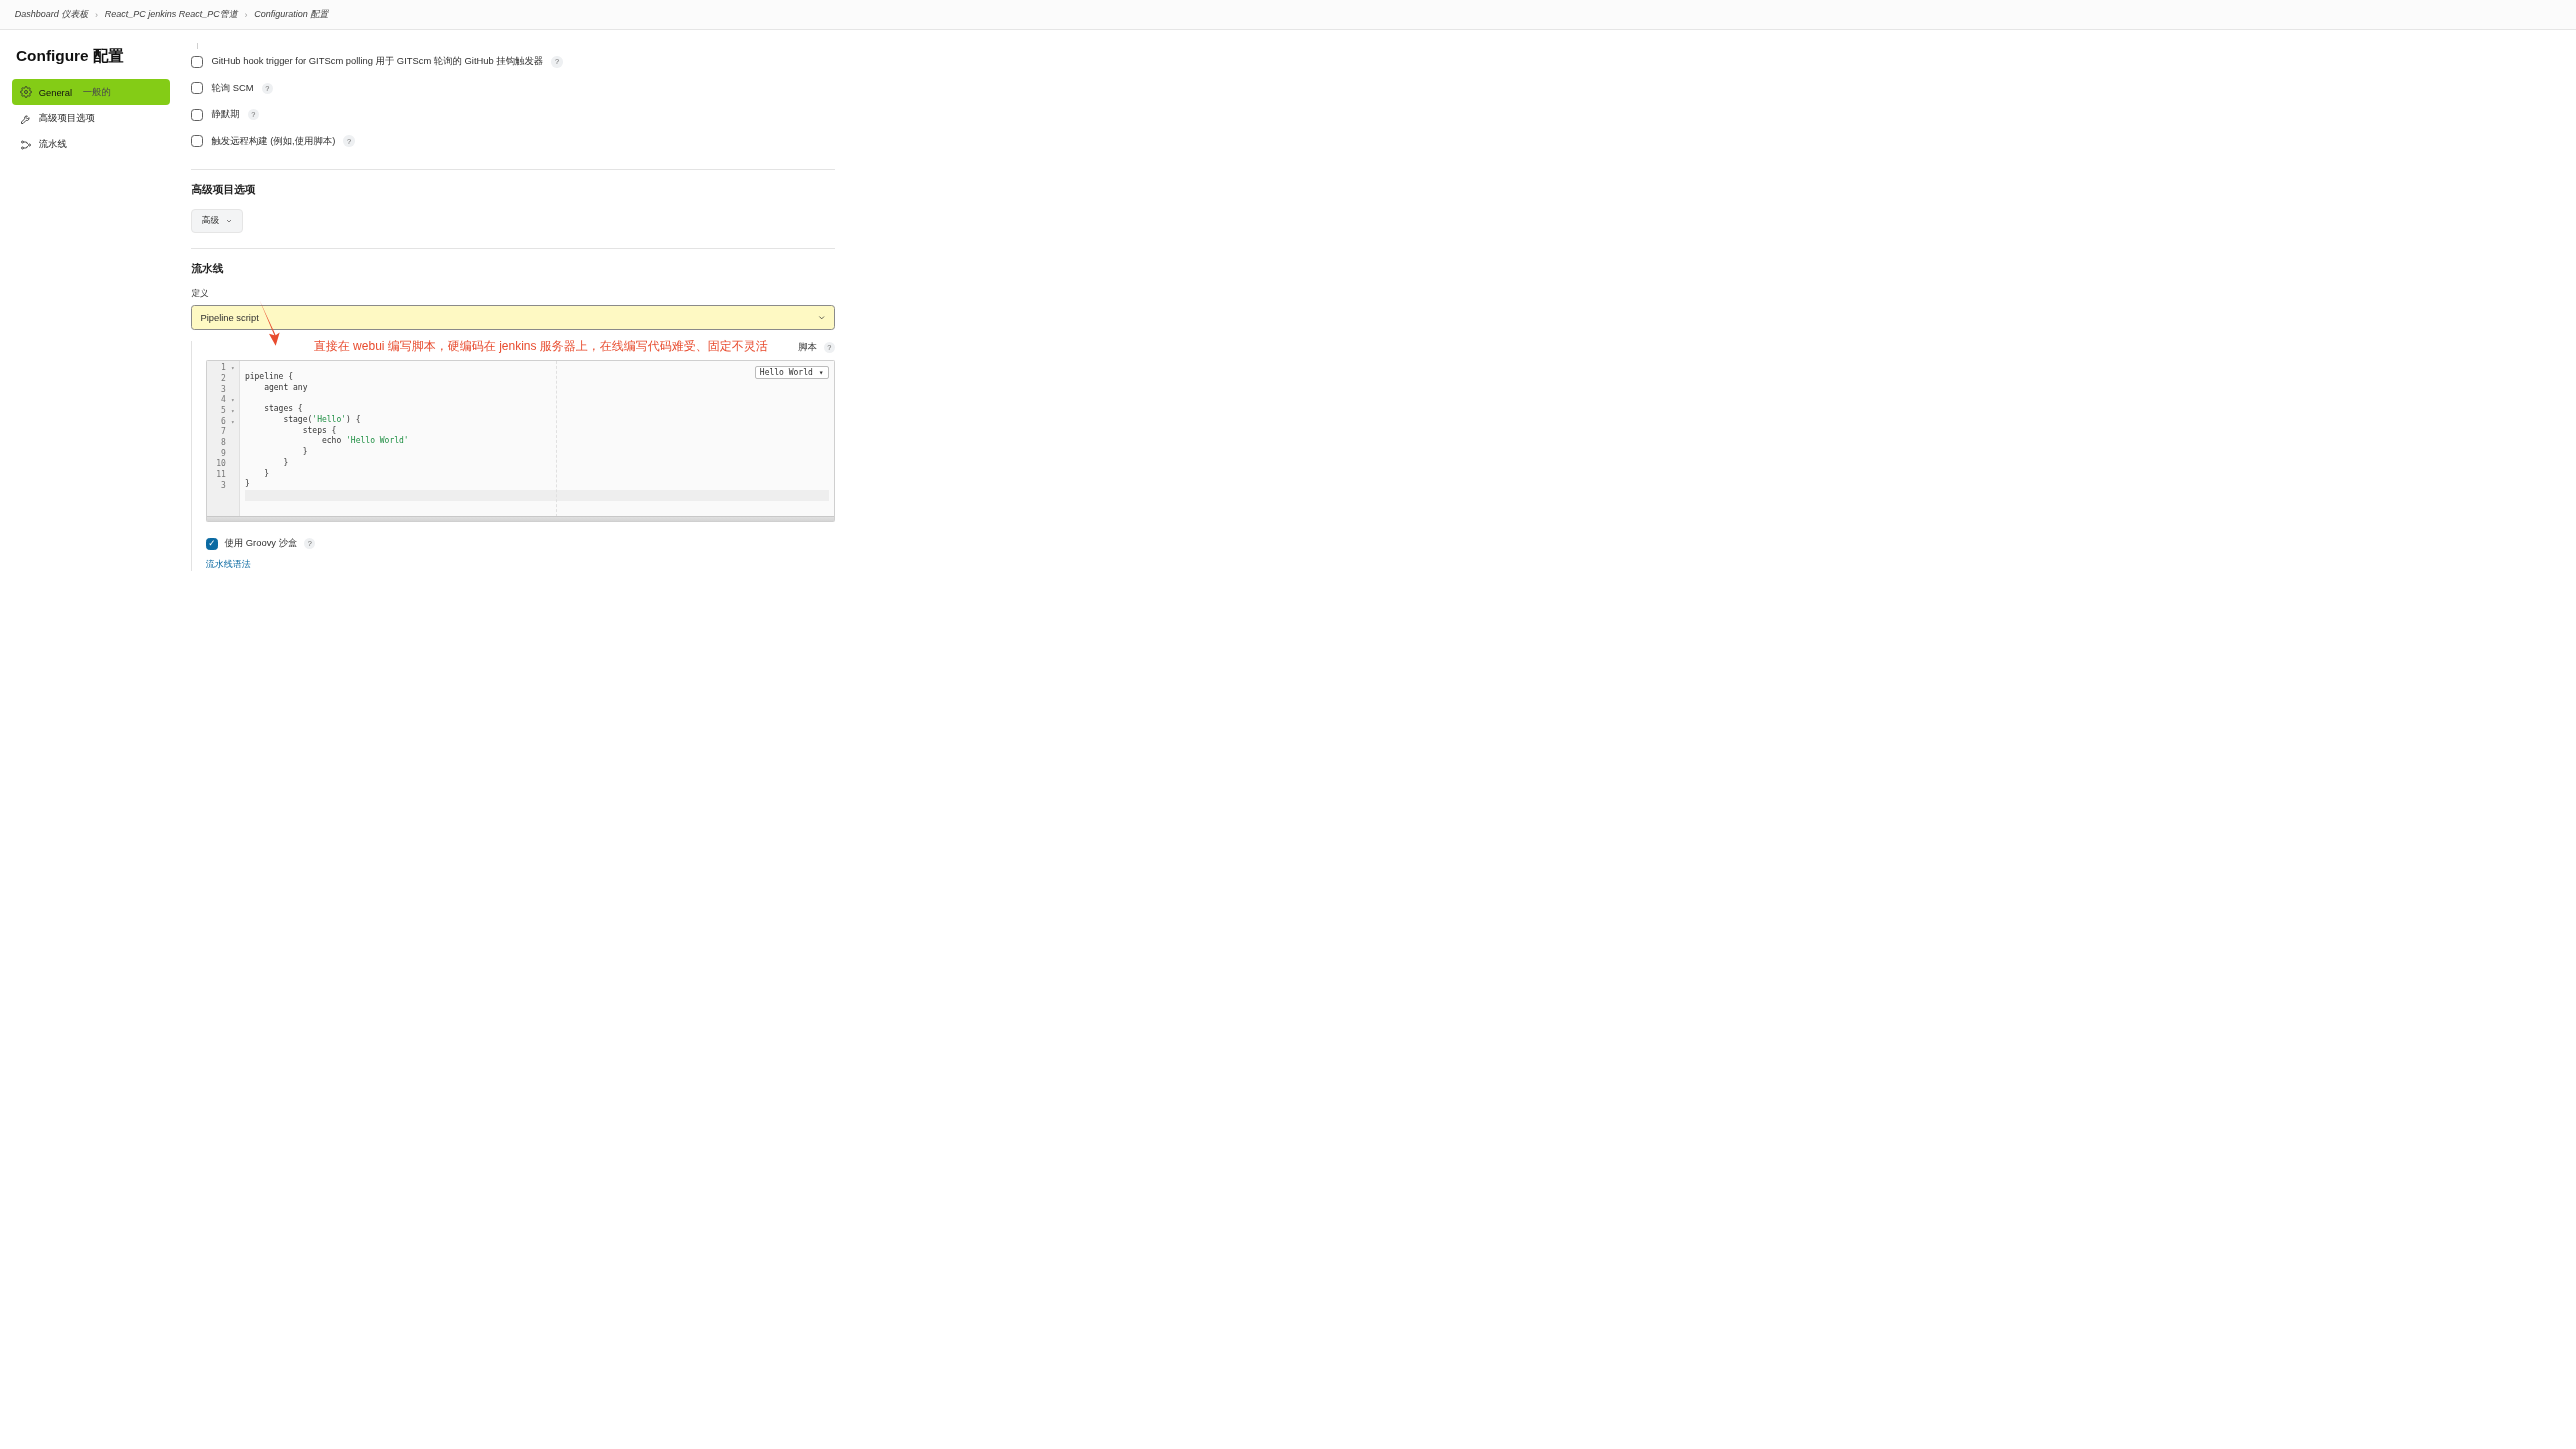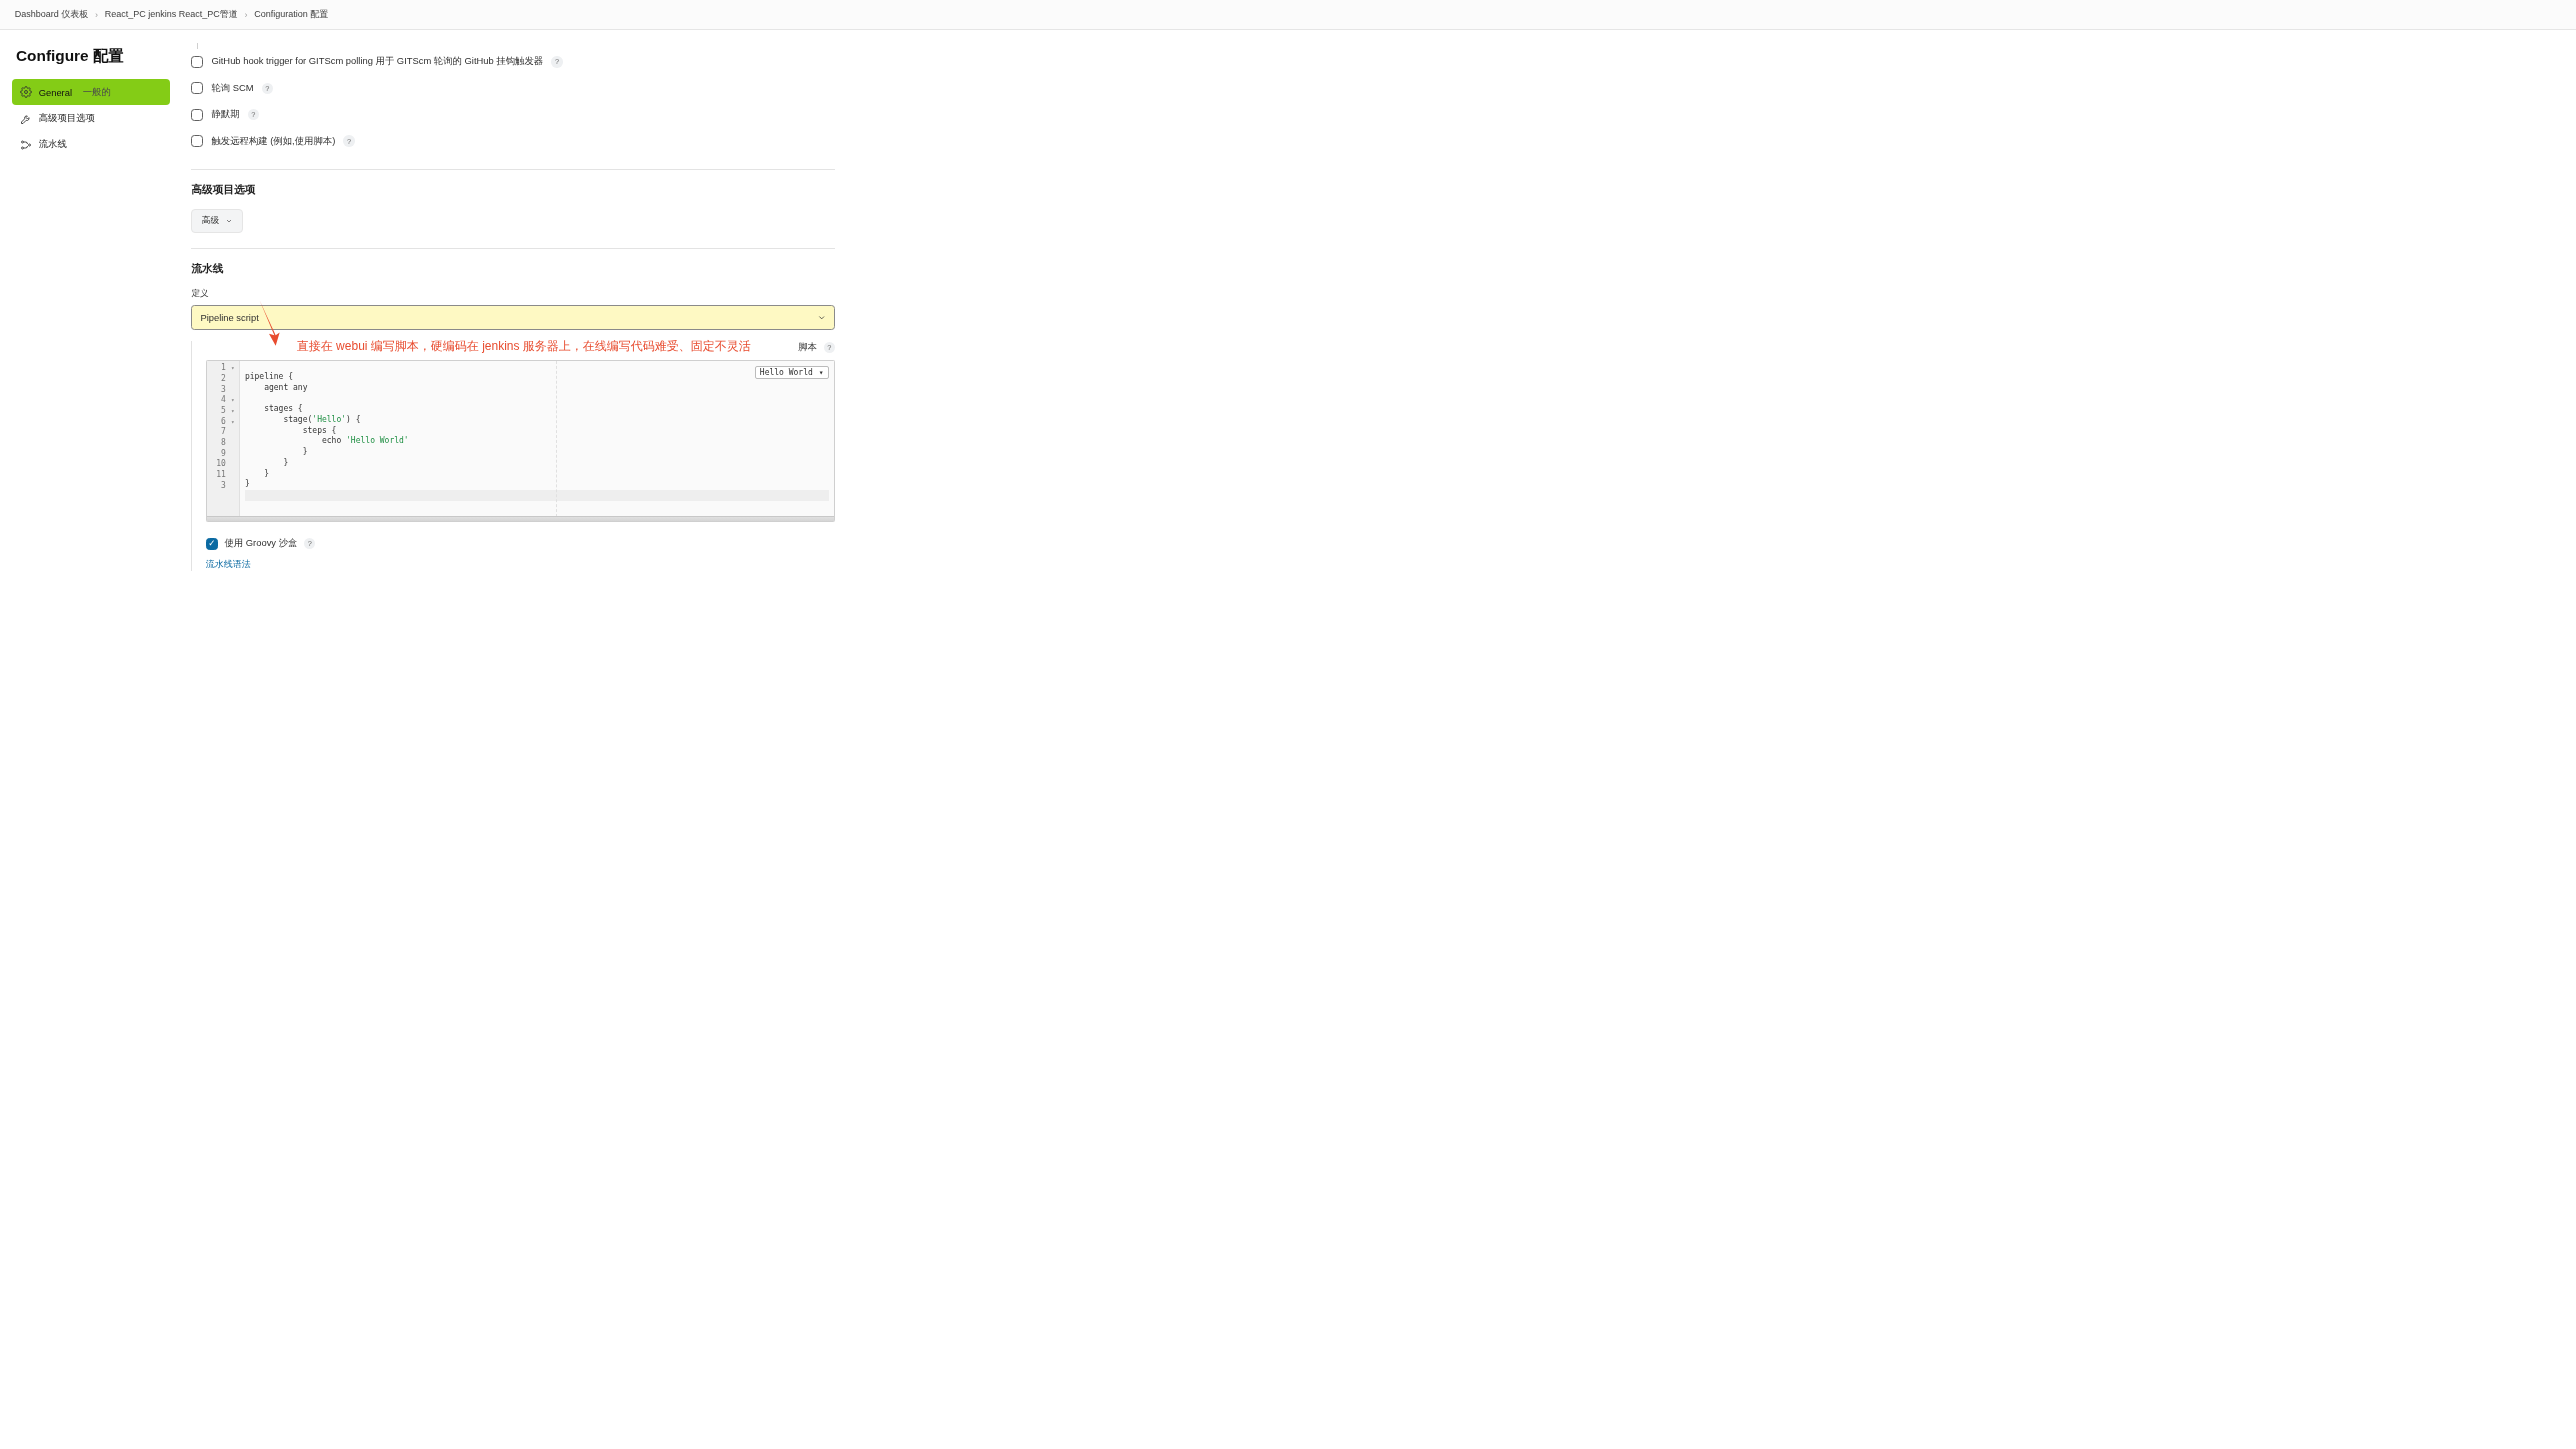--- a/index.html
+++ b/index.html
@@ -13,21 +13,21 @@
     display: flex;
     align-items: center;
     gap: 6.7px;
     padding: 8px 14.8px;
     border-bottom: 0.7px solid #e5e5e5;
     color: #404040;
     font-size: 9px;
     background: #fbfbfb;
   }
   .breadcrumb span.sep { color: #a0a0a0; }
-  .breadcrumb .crumb { cursor: pointer; }
+  .breadcrumb .crumb { cursor: pointer; font-style: italic; }
   .page {
     display: flex;
   }
   .sidebar {
     width: 178px;
     padding: 12px 8px 0 12px;
   }
   .page-title {
     font-size: 15.4px;
     font-weight: 700;
@@ -190,21 +190,21 @@
   .btn.secondary { background:#f3f4f5; color:#333; border-color:#e1e1e1; }
 
   
   .annot-wrap { position: relative; }
   .annot {
     position:absolute;
     color:#e84c2f;
     font-size:12px;
     font-family: "PingFang SC","Hiragino Sans GB","Microsoft YaHei",sans-serif;
     top: -2.7px;
-    left: 91px;
+    left: 108px;
     white-space:nowrap;
   }
   .annot-arrow {
     position:absolute;
     left: 62px;
     top: -31px;
   }
   .annot-arrow svg { width: 32px; height: 47px; }
   .annot-arrow path, .annot-arrow polygon { fill:#e84c2f; }
 </style>

